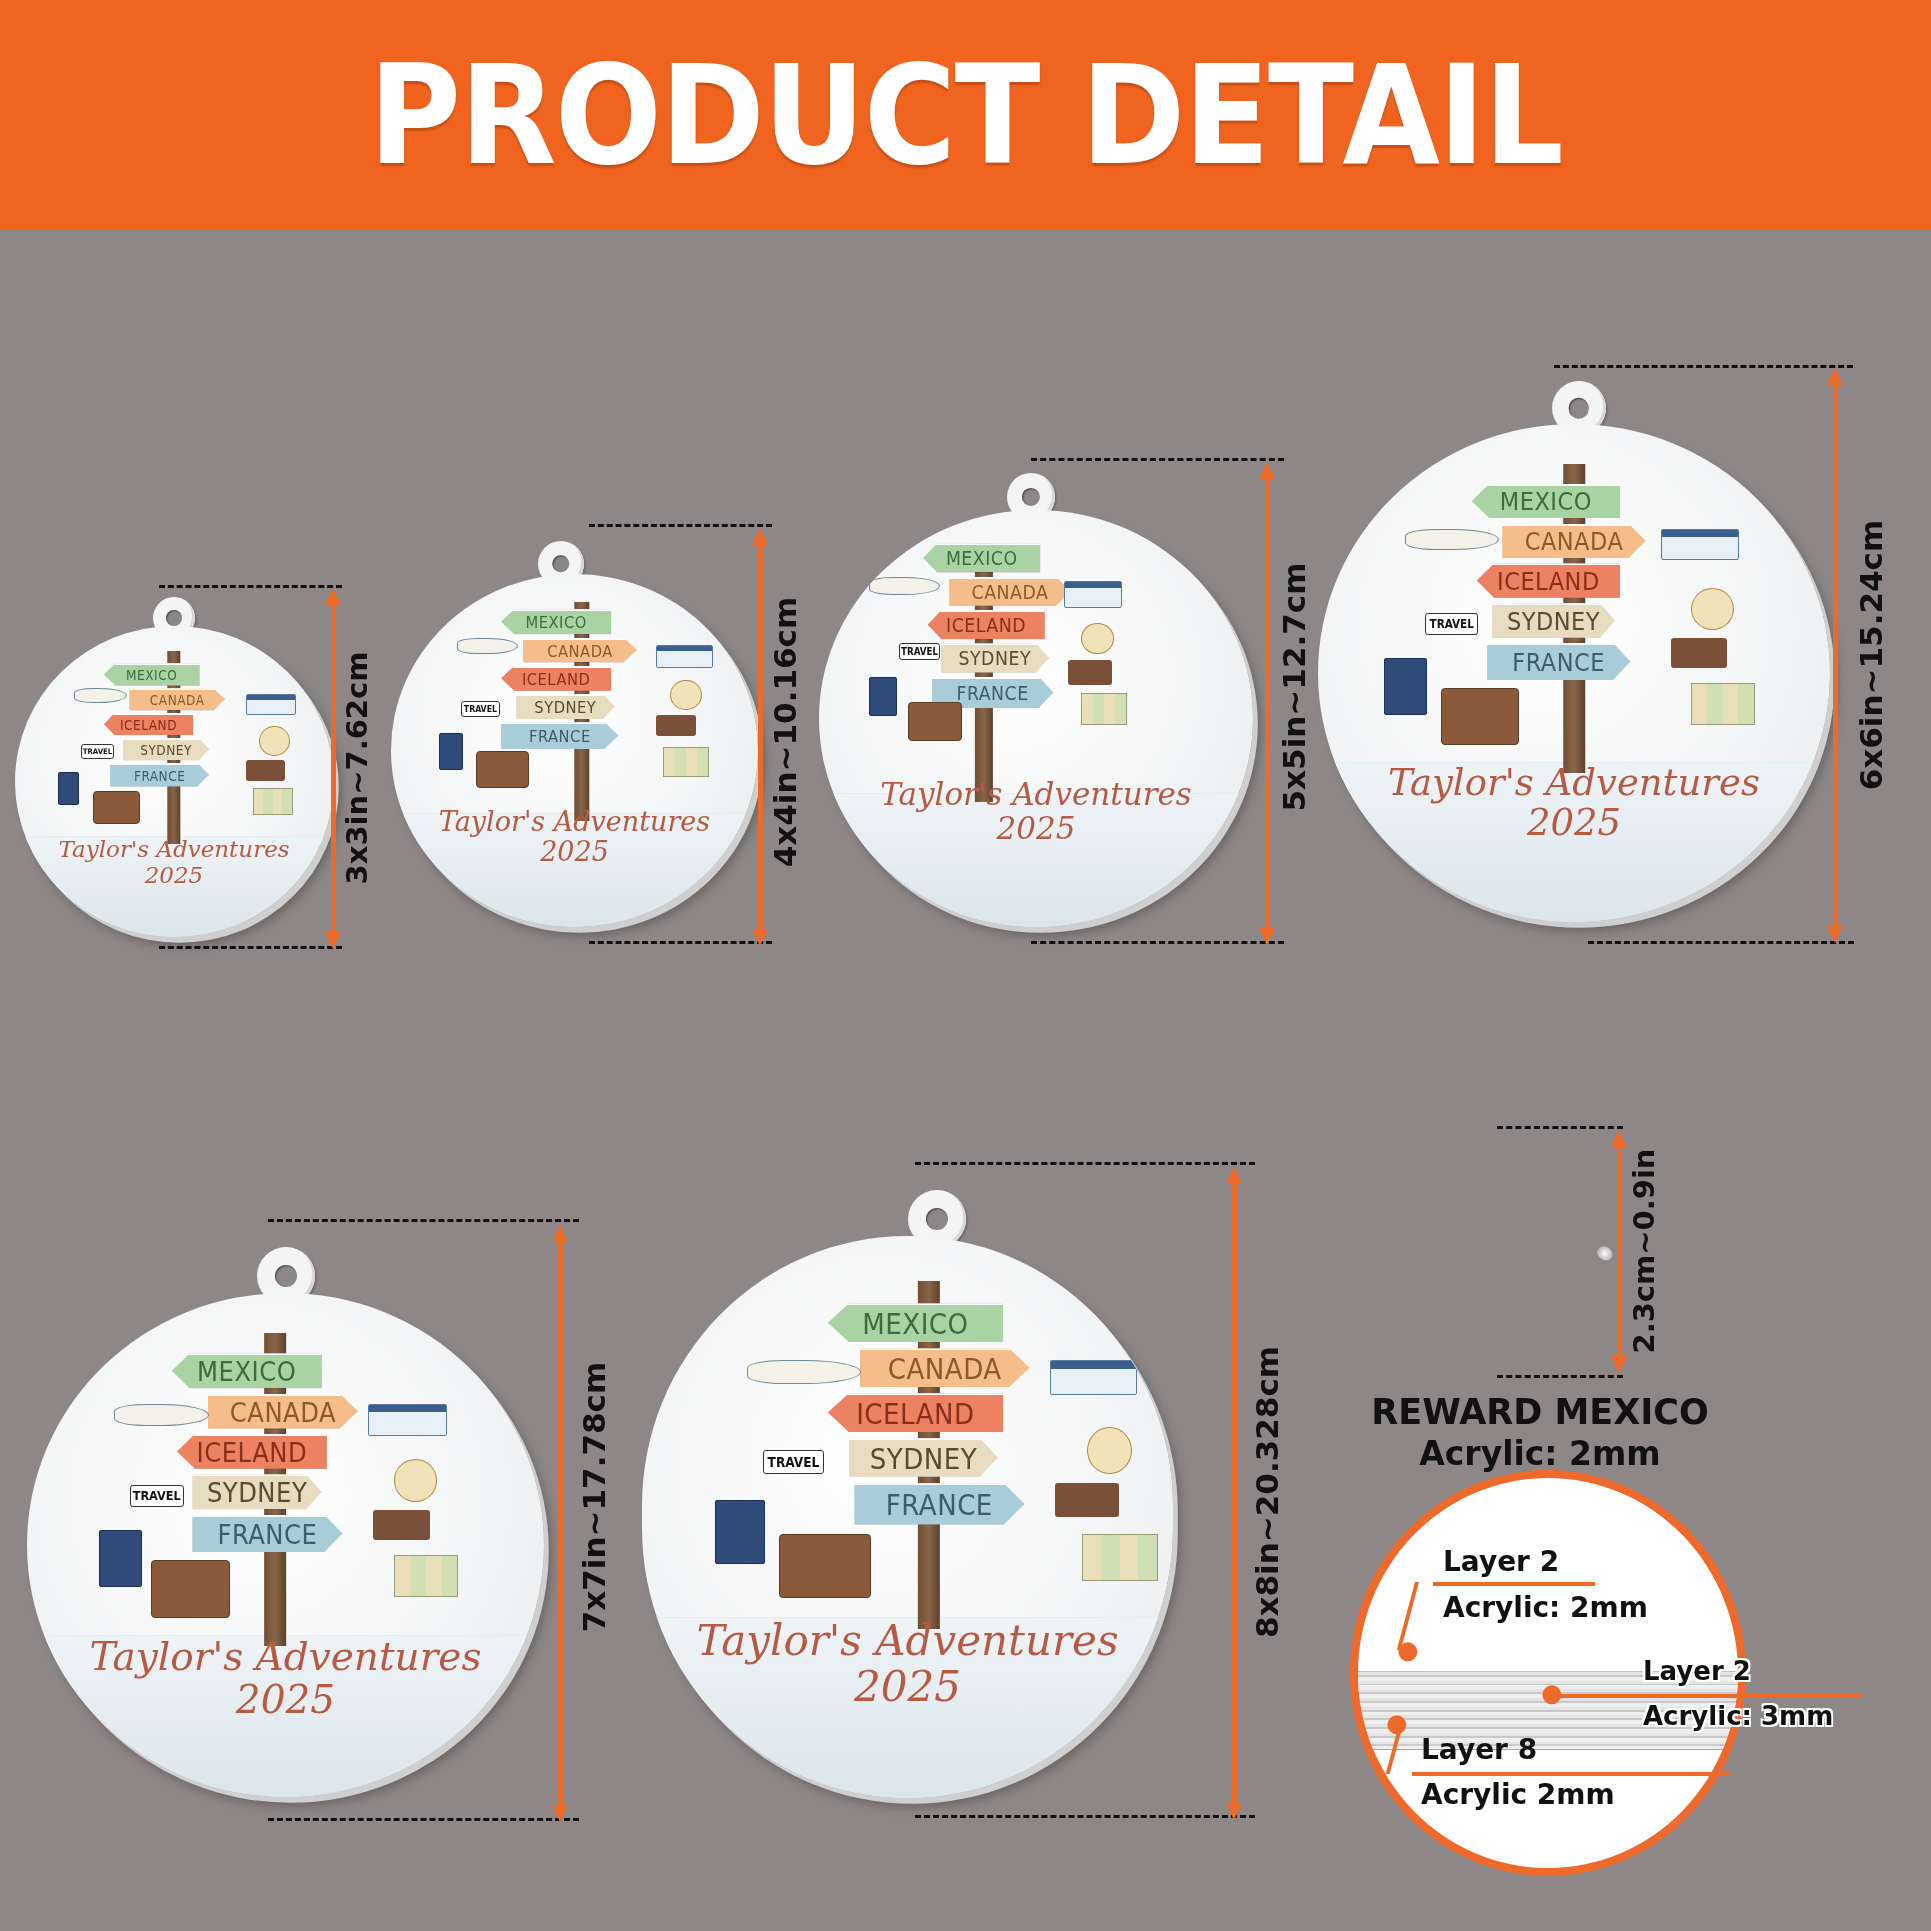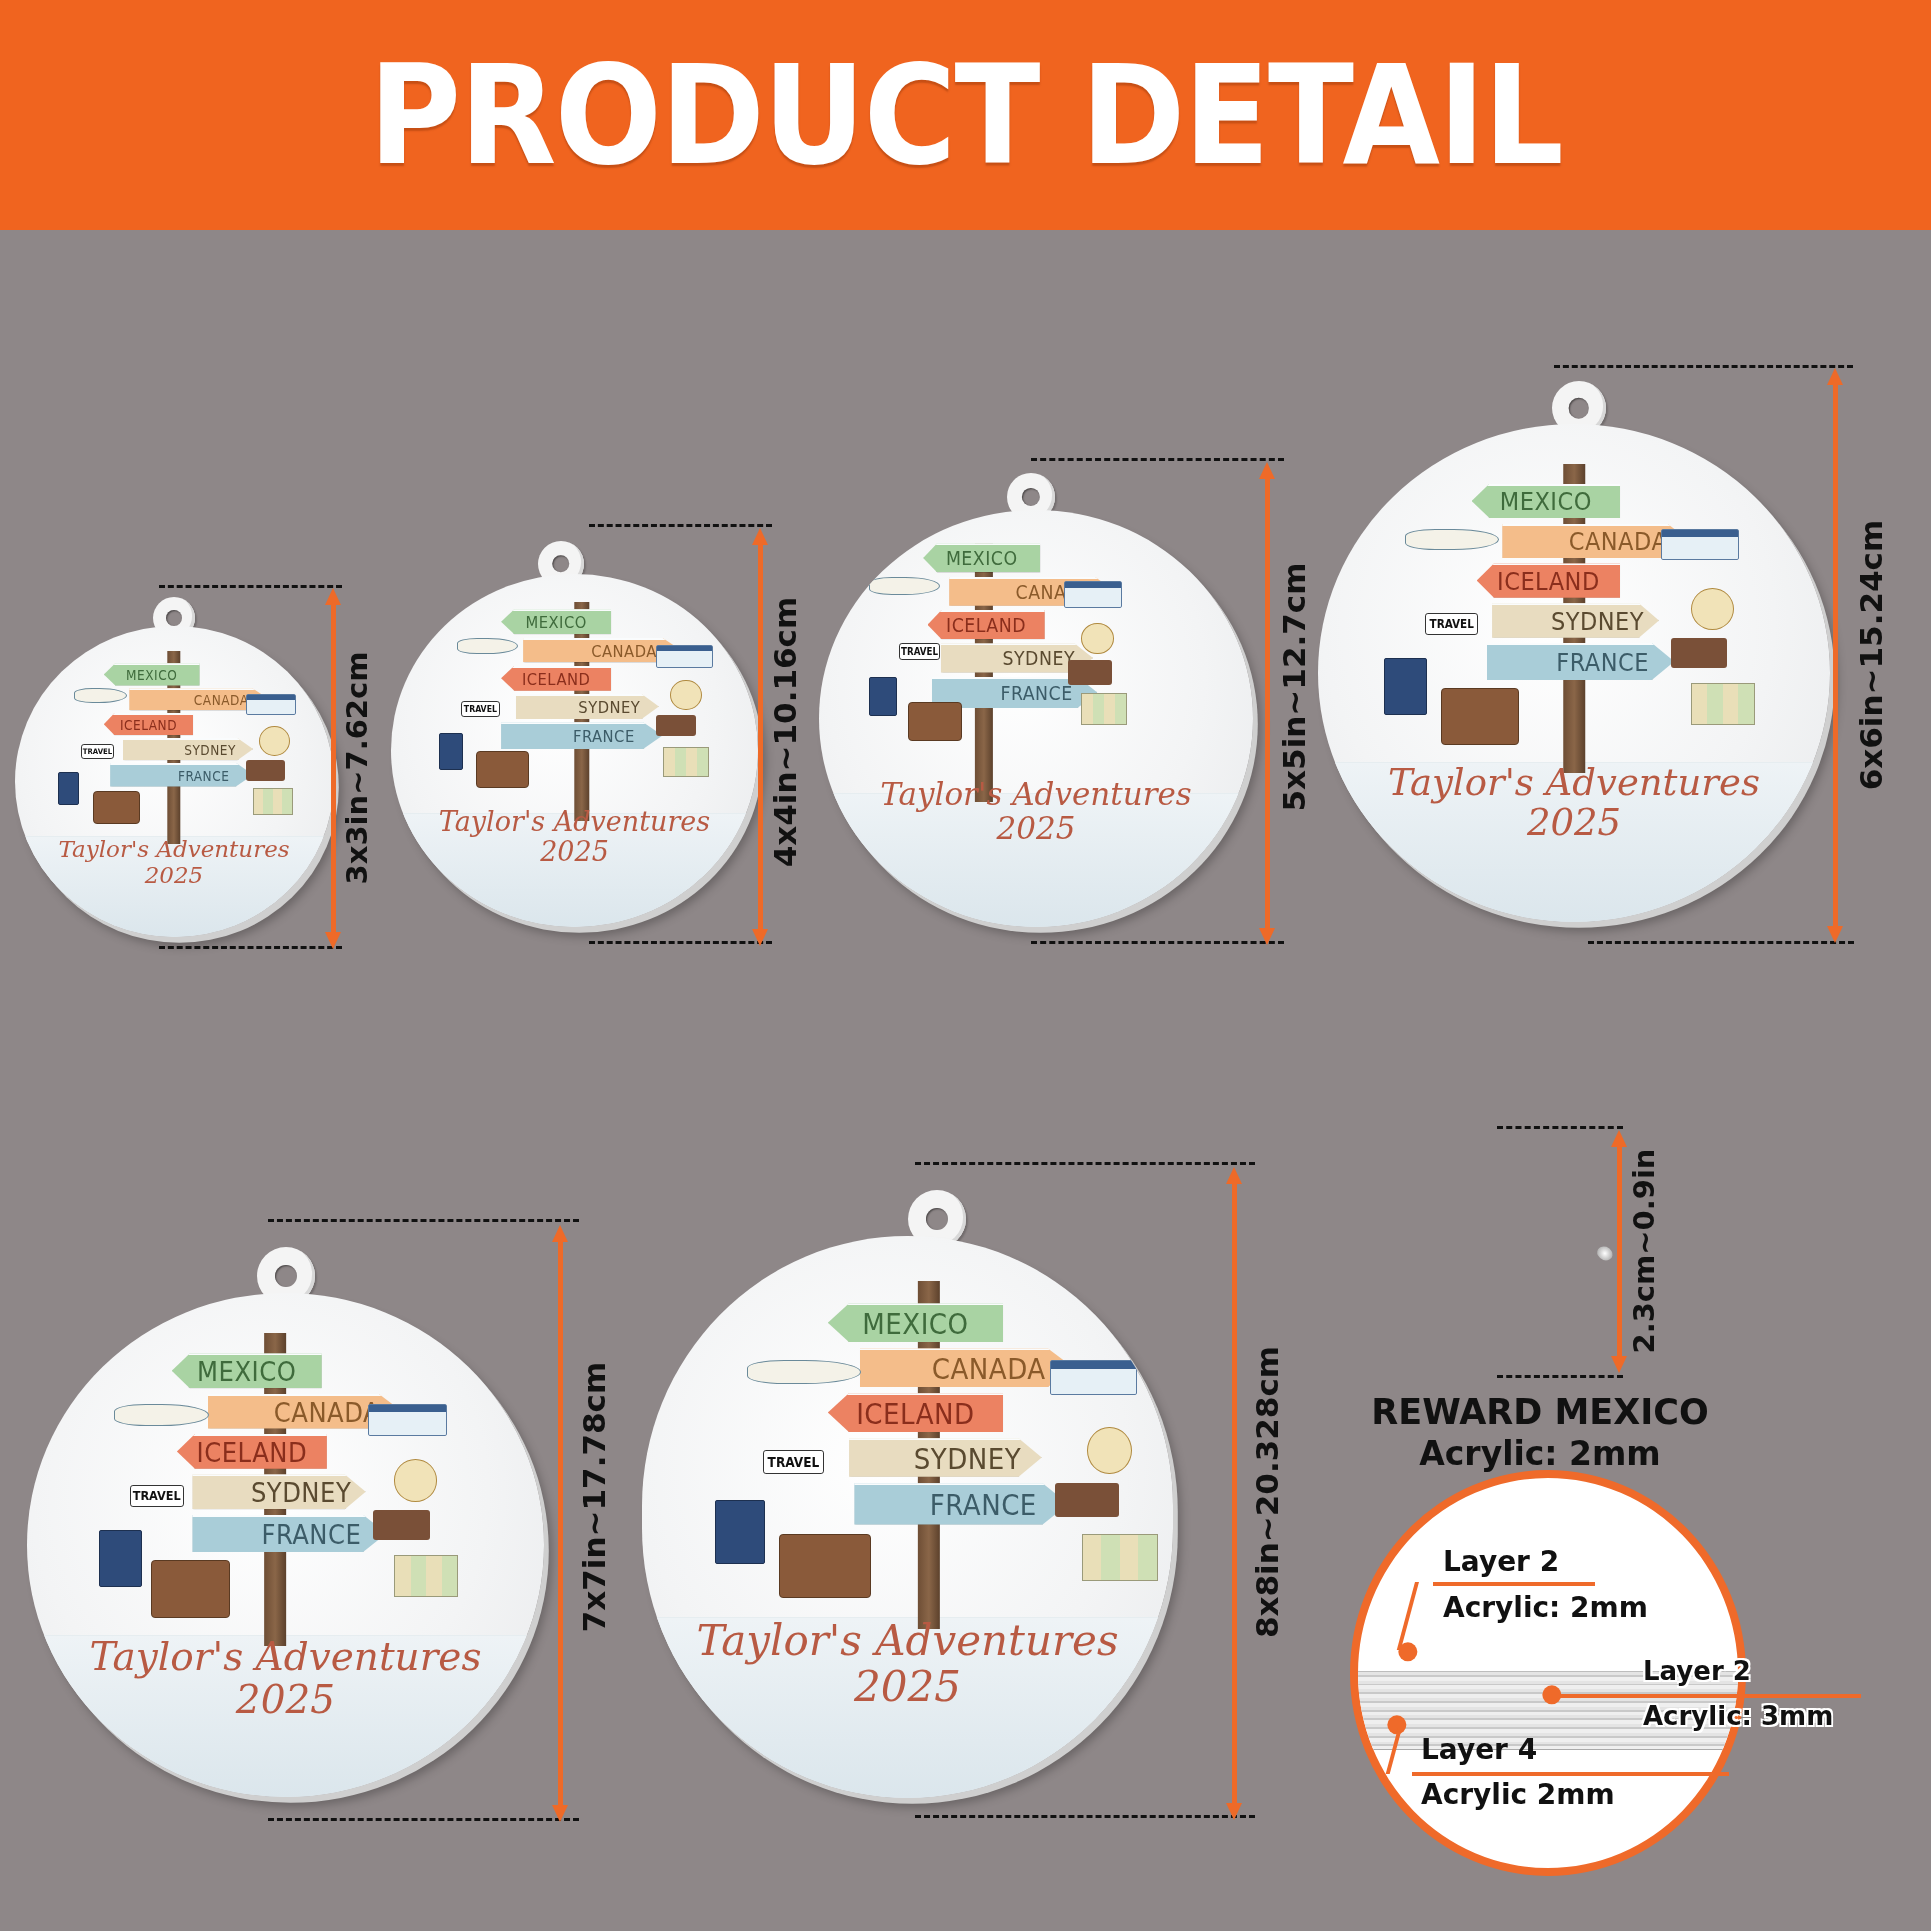--- a/index.html
+++ b/index.html
@@ -59,21 +59,21 @@
     position:absolute; left:50%; width:4.2%; top:8%; height:62%;
     transform:translateX(-50%);
     background:linear-gradient(90deg,#6e4e35,#8a6648 50%,#5c412c);
   }
   .sign {
     position:absolute; display:flex; align-items:center; justify-content:center;
     font-family:"DejaVu Sans Condensed", "DejaVu Sans", sans-serif;
     letter-spacing:0.5px; box-shadow:1px 1.9px 1.9px rgba(0,0,0,0.25);
     border-top:2.9px solid #fafcfd;
   }
-  .sign.right { clip-path:polygon(0 0, 88% 0, 100% 50%, 88% 100%, 0 100%);padding-left:44px; }
+  .sign.right { clip-path:polygon(0 0, 88% 0, 100% 50%, 88% 100%, 0 100%); }
   .sign.left  { clip-path:polygon(12% 0, 100% 0, 100% 100%, 12% 100%, 0 50%); }
   .orn-title {
     position:absolute; left:0; right:0; text-align:center;
     color:#b85a43; font-family:"DejaVu Serif", serif; font-style:italic;
     line-height:1.1;
   }
   .icon { position:absolute;margin-left:15px; }
   .icon-passport { background:#2e4b7a; border-radius:1.9px; border:1px solid #1d3050; }
   .icon-suitcase { background:#8a5a3a; border-radius:3.9px; border:1.9px solid #5a3a22; }
   .icon-camera { background:#7a5038; border-radius:2.9px; border-top:35% solid #555; }
@@ -311,15 +311,15 @@
 <div class="layer-text" style="left:1443px;top:1591px;">Acrylic: 2mm</div>
 
 <div class="dot" style="left:1552px;top:1695px;"></div>
 <div class="leader" style="left:1554px;top:1694px;width:307px;height:3.9px;"></div>
 <div class="layer-text outlined" style="left:1643px;top:1656px;font-size:26px;">Layer 2</div>
 <div class="layer-text outlined" style="left:1643px;top:1701px;font-size:26px;">Acrylic: 3mm</div>
 
 <div class="dot" style="left:1397px;top:1725px;"></div>
 <div class="leader" style="left:1398px;top:1728px;width:3.9px;height:46px;transform:skewX(-15deg);transform-origin:top;"></div>
 <div class="leader" style="left:1412px;top:1772px;width:317px;height:3.9px;"></div>
-<div class="layer-text" style="left:1421px;top:1733px;">Layer 4</div>
+<div class="layer-text" style="left:1421px;top:1733px;">Layer 8</div>
 <div class="layer-text" style="left:1421px;top:1778px;">Acrylic 2mm</div>
 
 
 </body></html>

